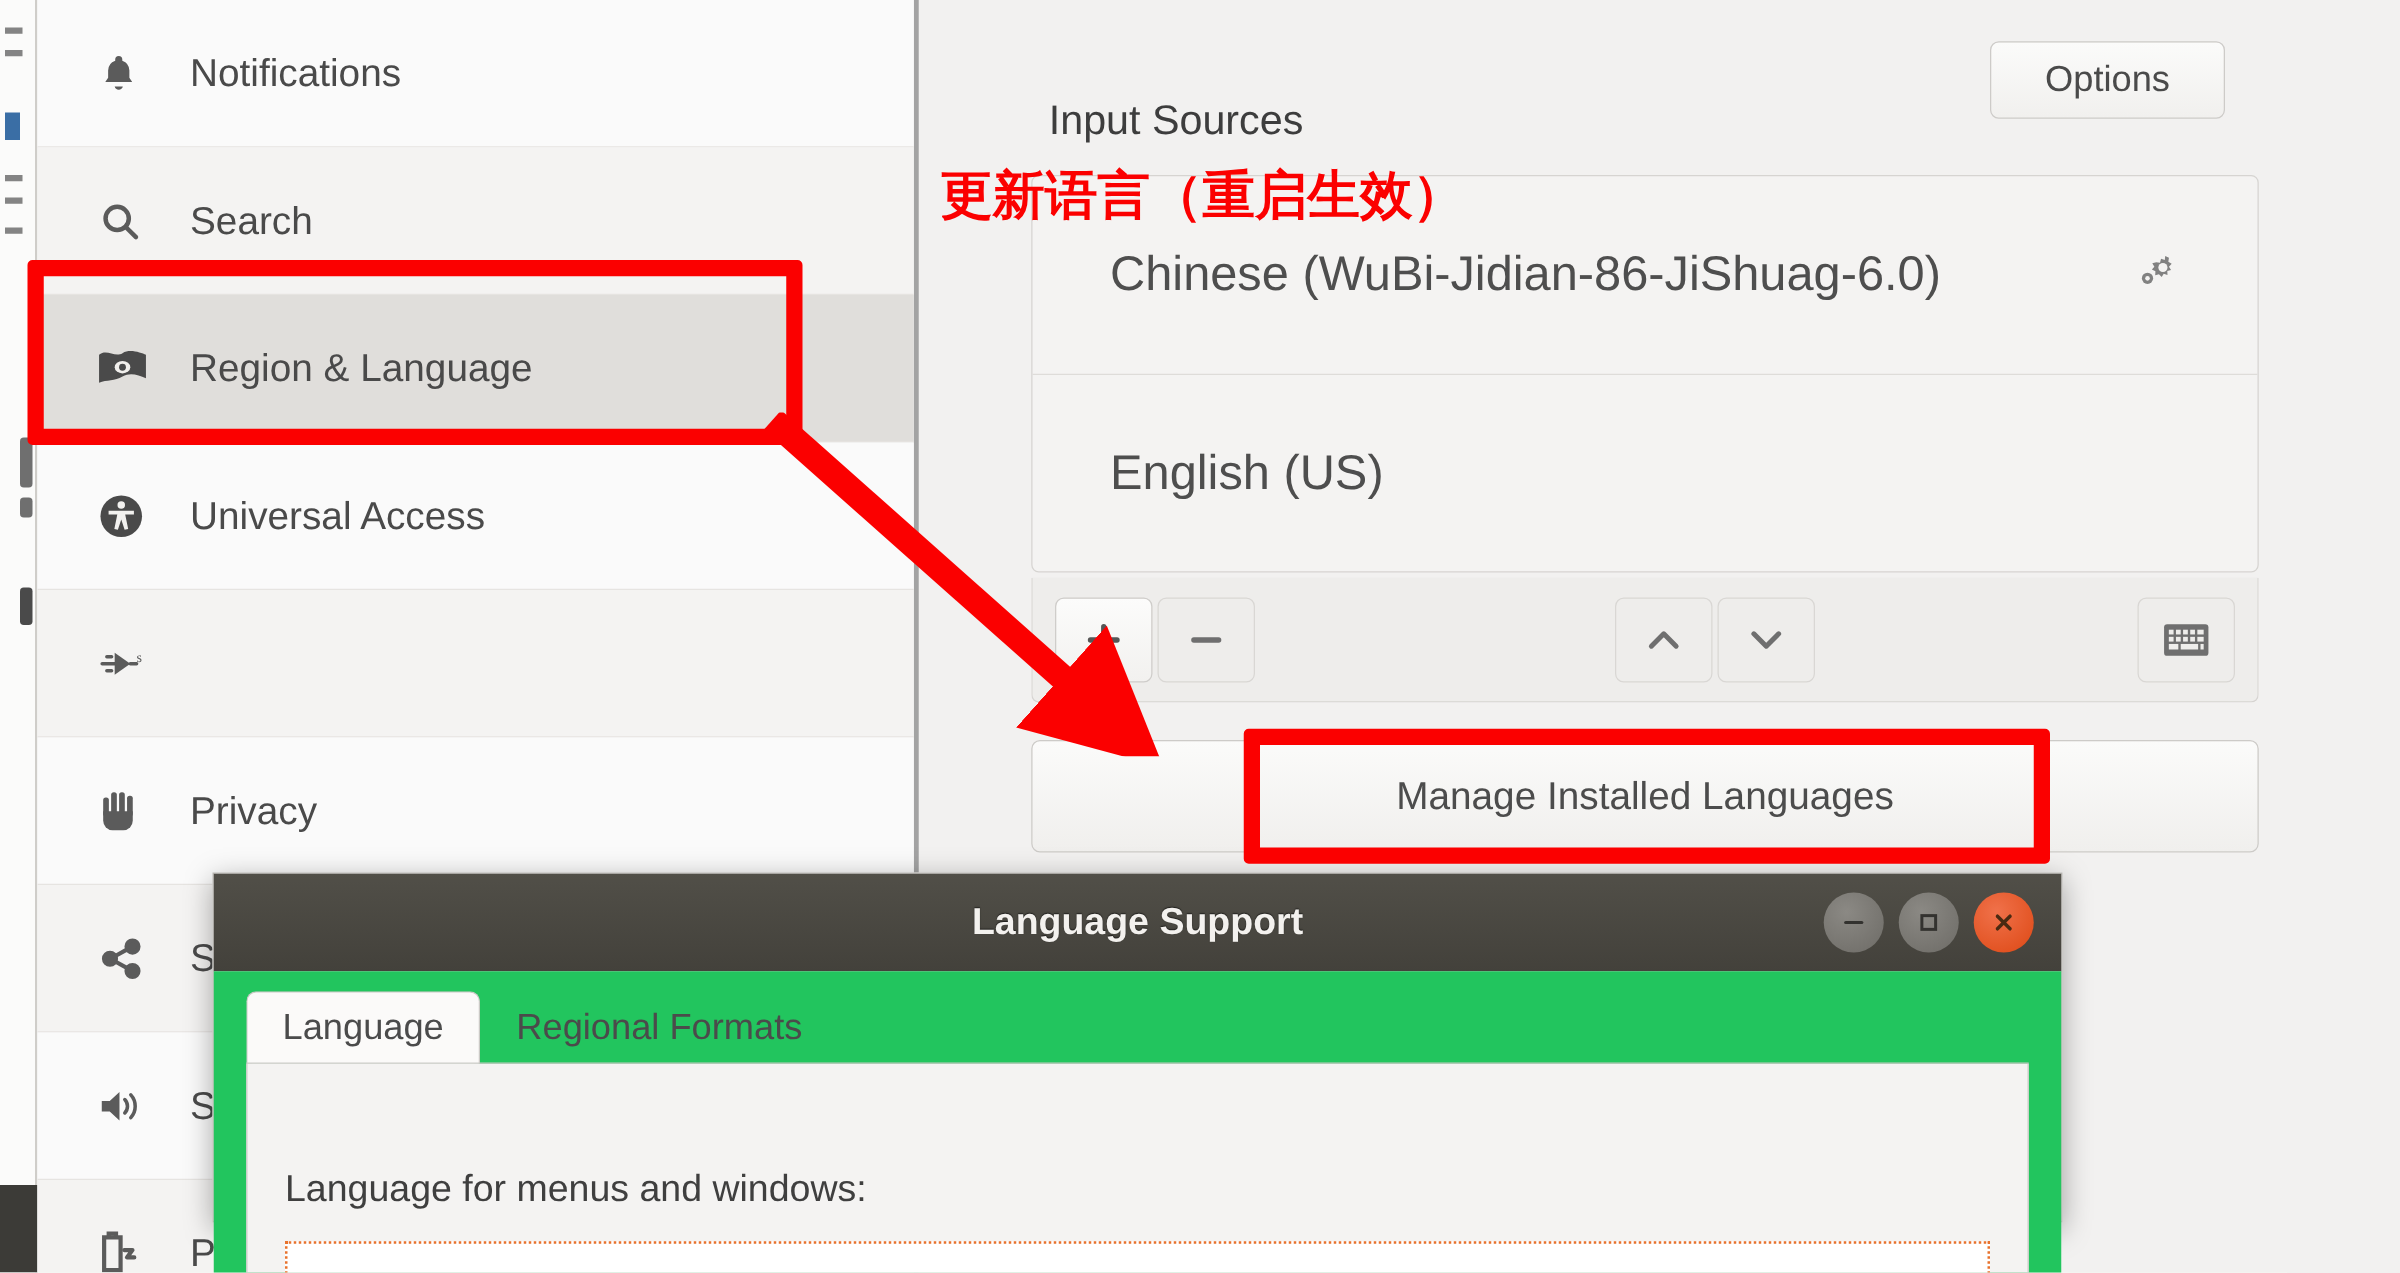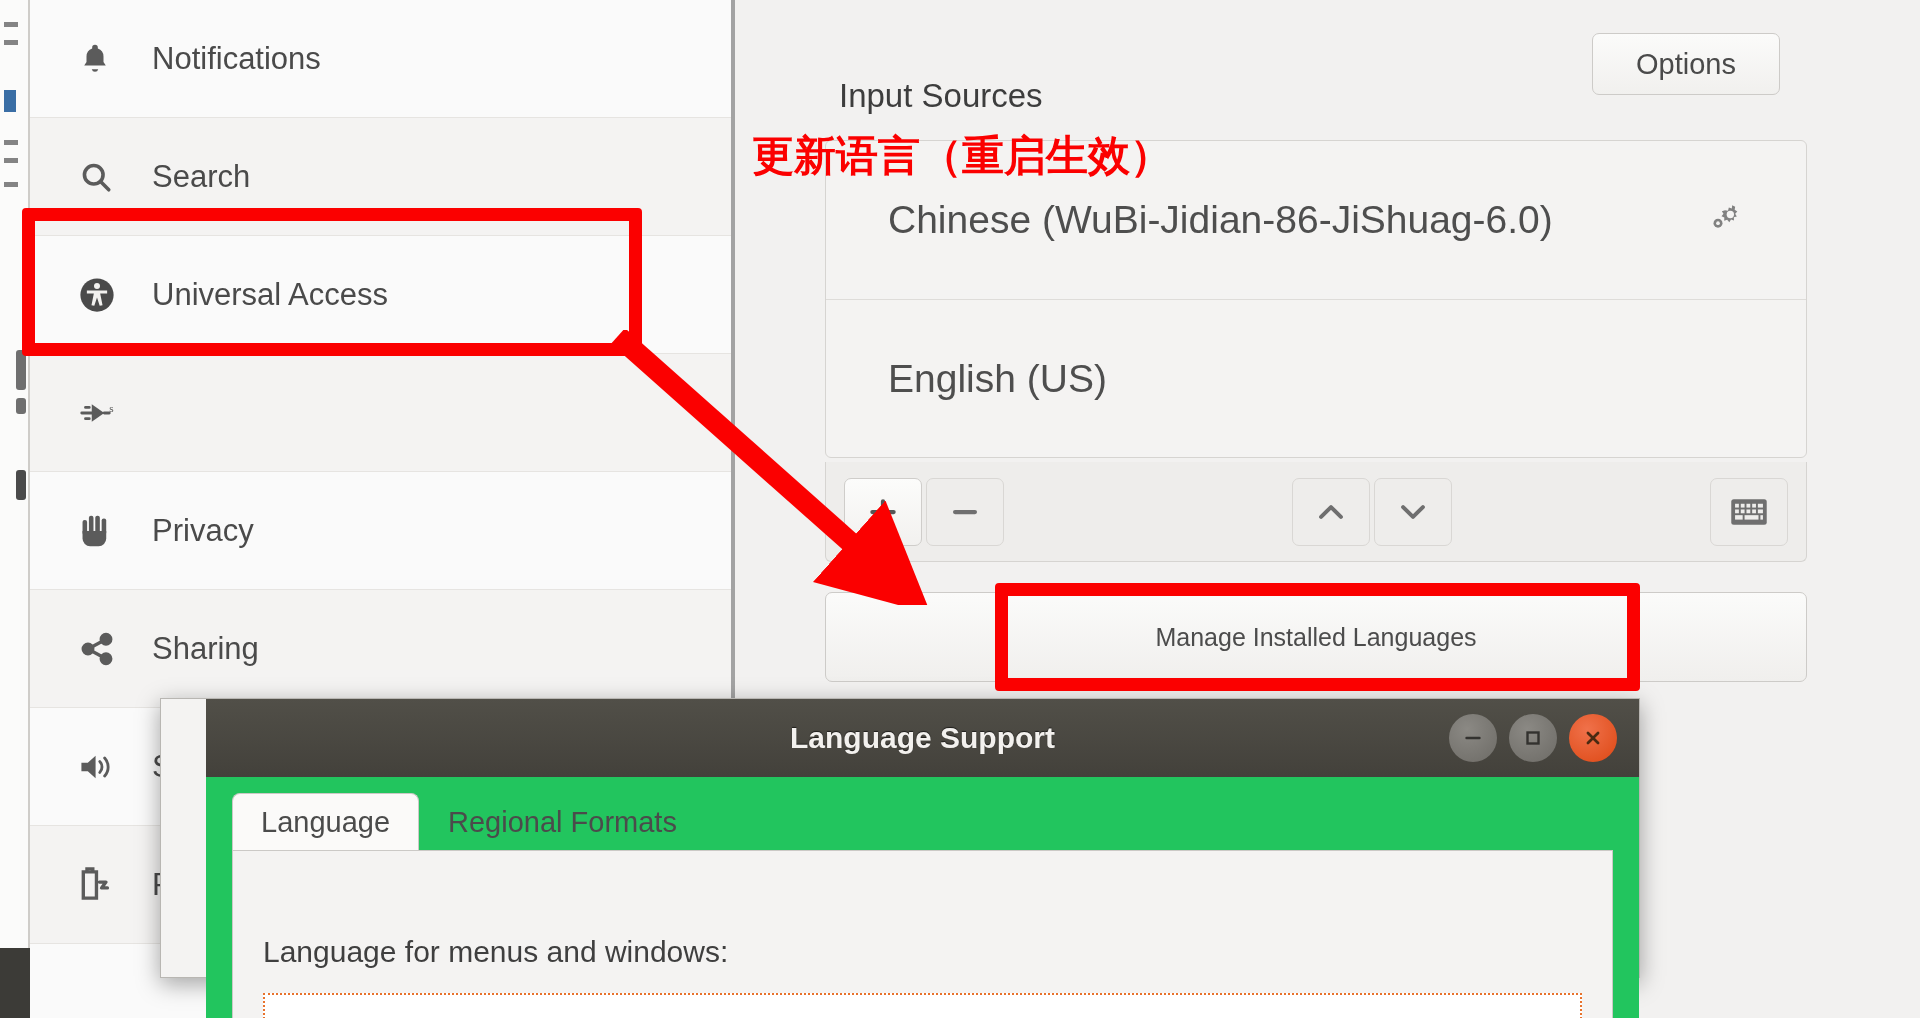--- a/index.html
+++ b/index.html
@@ -122,31 +122,30 @@
   .tb-up    { left: 466px; background:#eeedeb; border-color:#d9d7d4; }
   .tb-down  { left: 548px; background:#eeedeb; border-color:#d9d7d4; }
   .tb-kbd   { right: 18px; background:#eeedeb; border-color:#d9d7d4; }
 
   .manage-bar {
     position: absolute; left: 88px; top: 592px;
     width: 982px; height: 90px;
     background: linear-gradient(#fbfbfa,#f0efed);
     border: 1px solid #cdcbc8; border-radius: 7px;
     display: flex; align-items: center; justify-content: center;
-    font-size: 25px; color: #4c4c4c;
+    font-size: 31px; color: #4c4c4c;
   }
 
   
   .dialog {
-    position: absolute; left: 160px; top: 698px;
+    position: absolute; left: 170px; top: 698px;
     width: 1480px; height: 280px;
     background: #f4f3f2;
     border: 1px solid #b8b6b2;
     box-shadow: 0 6px 22px rgba(0,0,0,.35);
-    padding-left: 45px;
   }
   .dlg-title {
     position: relative;
     height: 78px;
     background: linear-gradient(#514f48,#43413b);
     display: flex; align-items: center; justify-content: center;
   }
   .dlg-title-text {
     font-size: 30px; font-weight: bold; color: #f3f1ee;
     text-shadow: 0 -1px 1px rgba(0,0,0,.6);
@@ -239,20 +238,30 @@
     <div class="side-item alt">
       <span class="s-icon">
         <svg width="36" height="36" viewBox="0 0 24 24" fill="none" stroke="#5b5b5b" stroke-width="2.4">
           <circle cx="10.5" cy="10.5" r="6.2"></circle>
             <line x1="15.2" y1="15.2" x2="20.5" y2="20.5" stroke-linecap="round"></line>
         </svg>
       </span>
       <span class="s-label">Search</span>
     </div>
 
+    <div class="side-item selected">
+      <span class="s-icon">
+        <svg width="40" height="34" viewBox="0 0 32 26" fill="#4a4a4a">
+          <path d="M1 4c5-4 10 2 15-1s12 0 15 1v15c-5-2-10-4-15-1S6 20 1 22z"></path>
+          <ellipse cx="16" cy="12" rx="5" ry="4" fill="#f1efec"></ellipse>
+          <circle cx="16" cy="12" r="2.2" fill="#4a4a4a"></circle>
+        </svg>
+      </span>
+      <span class="s-label">Region &amp; Language</span>
+    </div>
 
     <div class="side-item">
       <span class="s-icon">
         <svg width="38" height="38" viewBox="0 0 24 24">
           <circle cx="12" cy="12" r="10.5" fill="#4a4a4a"></circle>
           <circle cx="12" cy="6.3" r="1.9" fill="#f2f1ef"></circle>
           <path d="M5.6 9.2h12.8v1.9h-4.4l1.5 7.3-1.8.4-1.7-5.2-1.7 5.2-1.8-.4 1.5-7.3H5.6z" fill="#f2f1ef"></path>
         </svg>
       </span>
       <span class="s-label">Universal Access</span>

